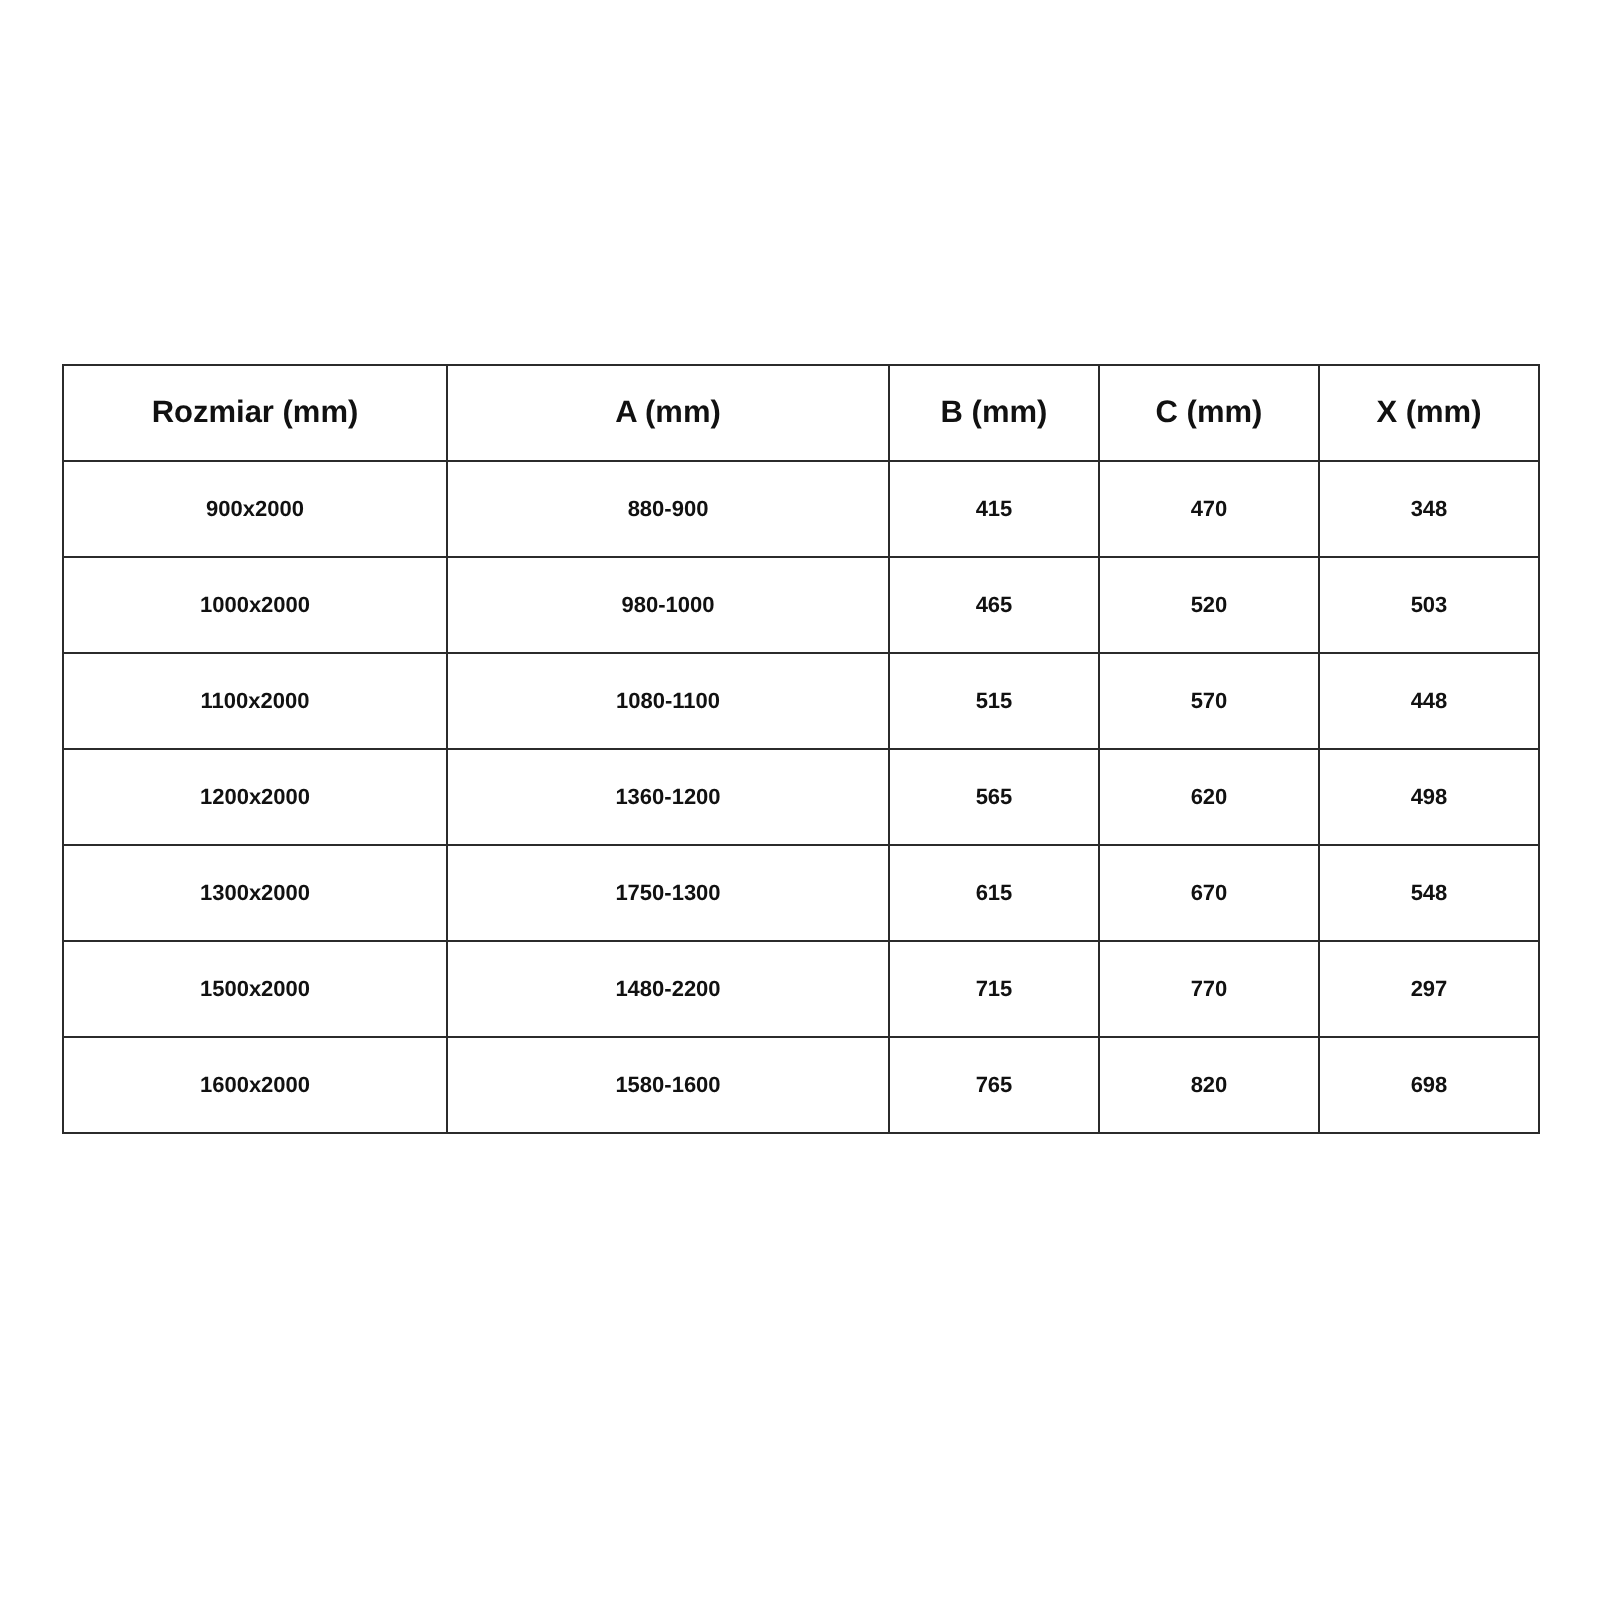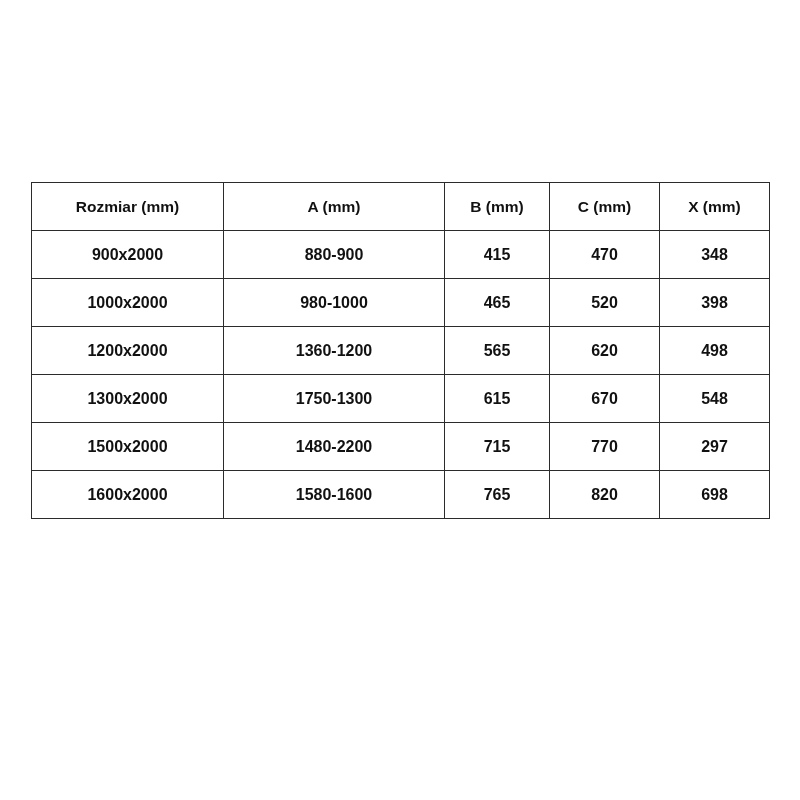--- a/index.html
+++ b/index.html
@@ -30,21 +30,21 @@
     border-collapse: collapse;
     width: 738px;
     table-layout: fixed;
   }
   table.spec th,
   table.spec td {
     border: 1px solid #2b2b2b;
     text-align: center;
     vertical-align: middle;
     height: 48px;
-    font-size: 16px;
+    font-size: 11px;
     font-weight: bold;
     color: #111111;
     padding: 0 4px;
     box-sizing: border-box;
   }
   table.spec th {
     font-size: 15.5px;
   }
   col.c0 { width: 192px; }
   col.c1 { width: 221px; }
@@ -80,21 +80,28 @@
           <td>880-900</td>
           <td>415</td>
           <td>470</td>
           <td>348</td>
         </tr>
         <tr>
           <td>1000x2000</td>
           <td>980-1000</td>
           <td>465</td>
           <td>520</td>
-          <td>398</td>
+          <td>503</td>
+        </tr>
+        <tr>
+          <td>1100x2000</td>
+          <td>1080-1100</td>
+          <td>515</td>
+          <td>570</td>
+          <td>448</td>
         </tr>
         <tr>
           <td>1200x2000</td>
           <td>1360-1200</td>
           <td>565</td>
           <td>620</td>
           <td>498</td>
         </tr>
         <tr>
           <td>1300x2000</td>

